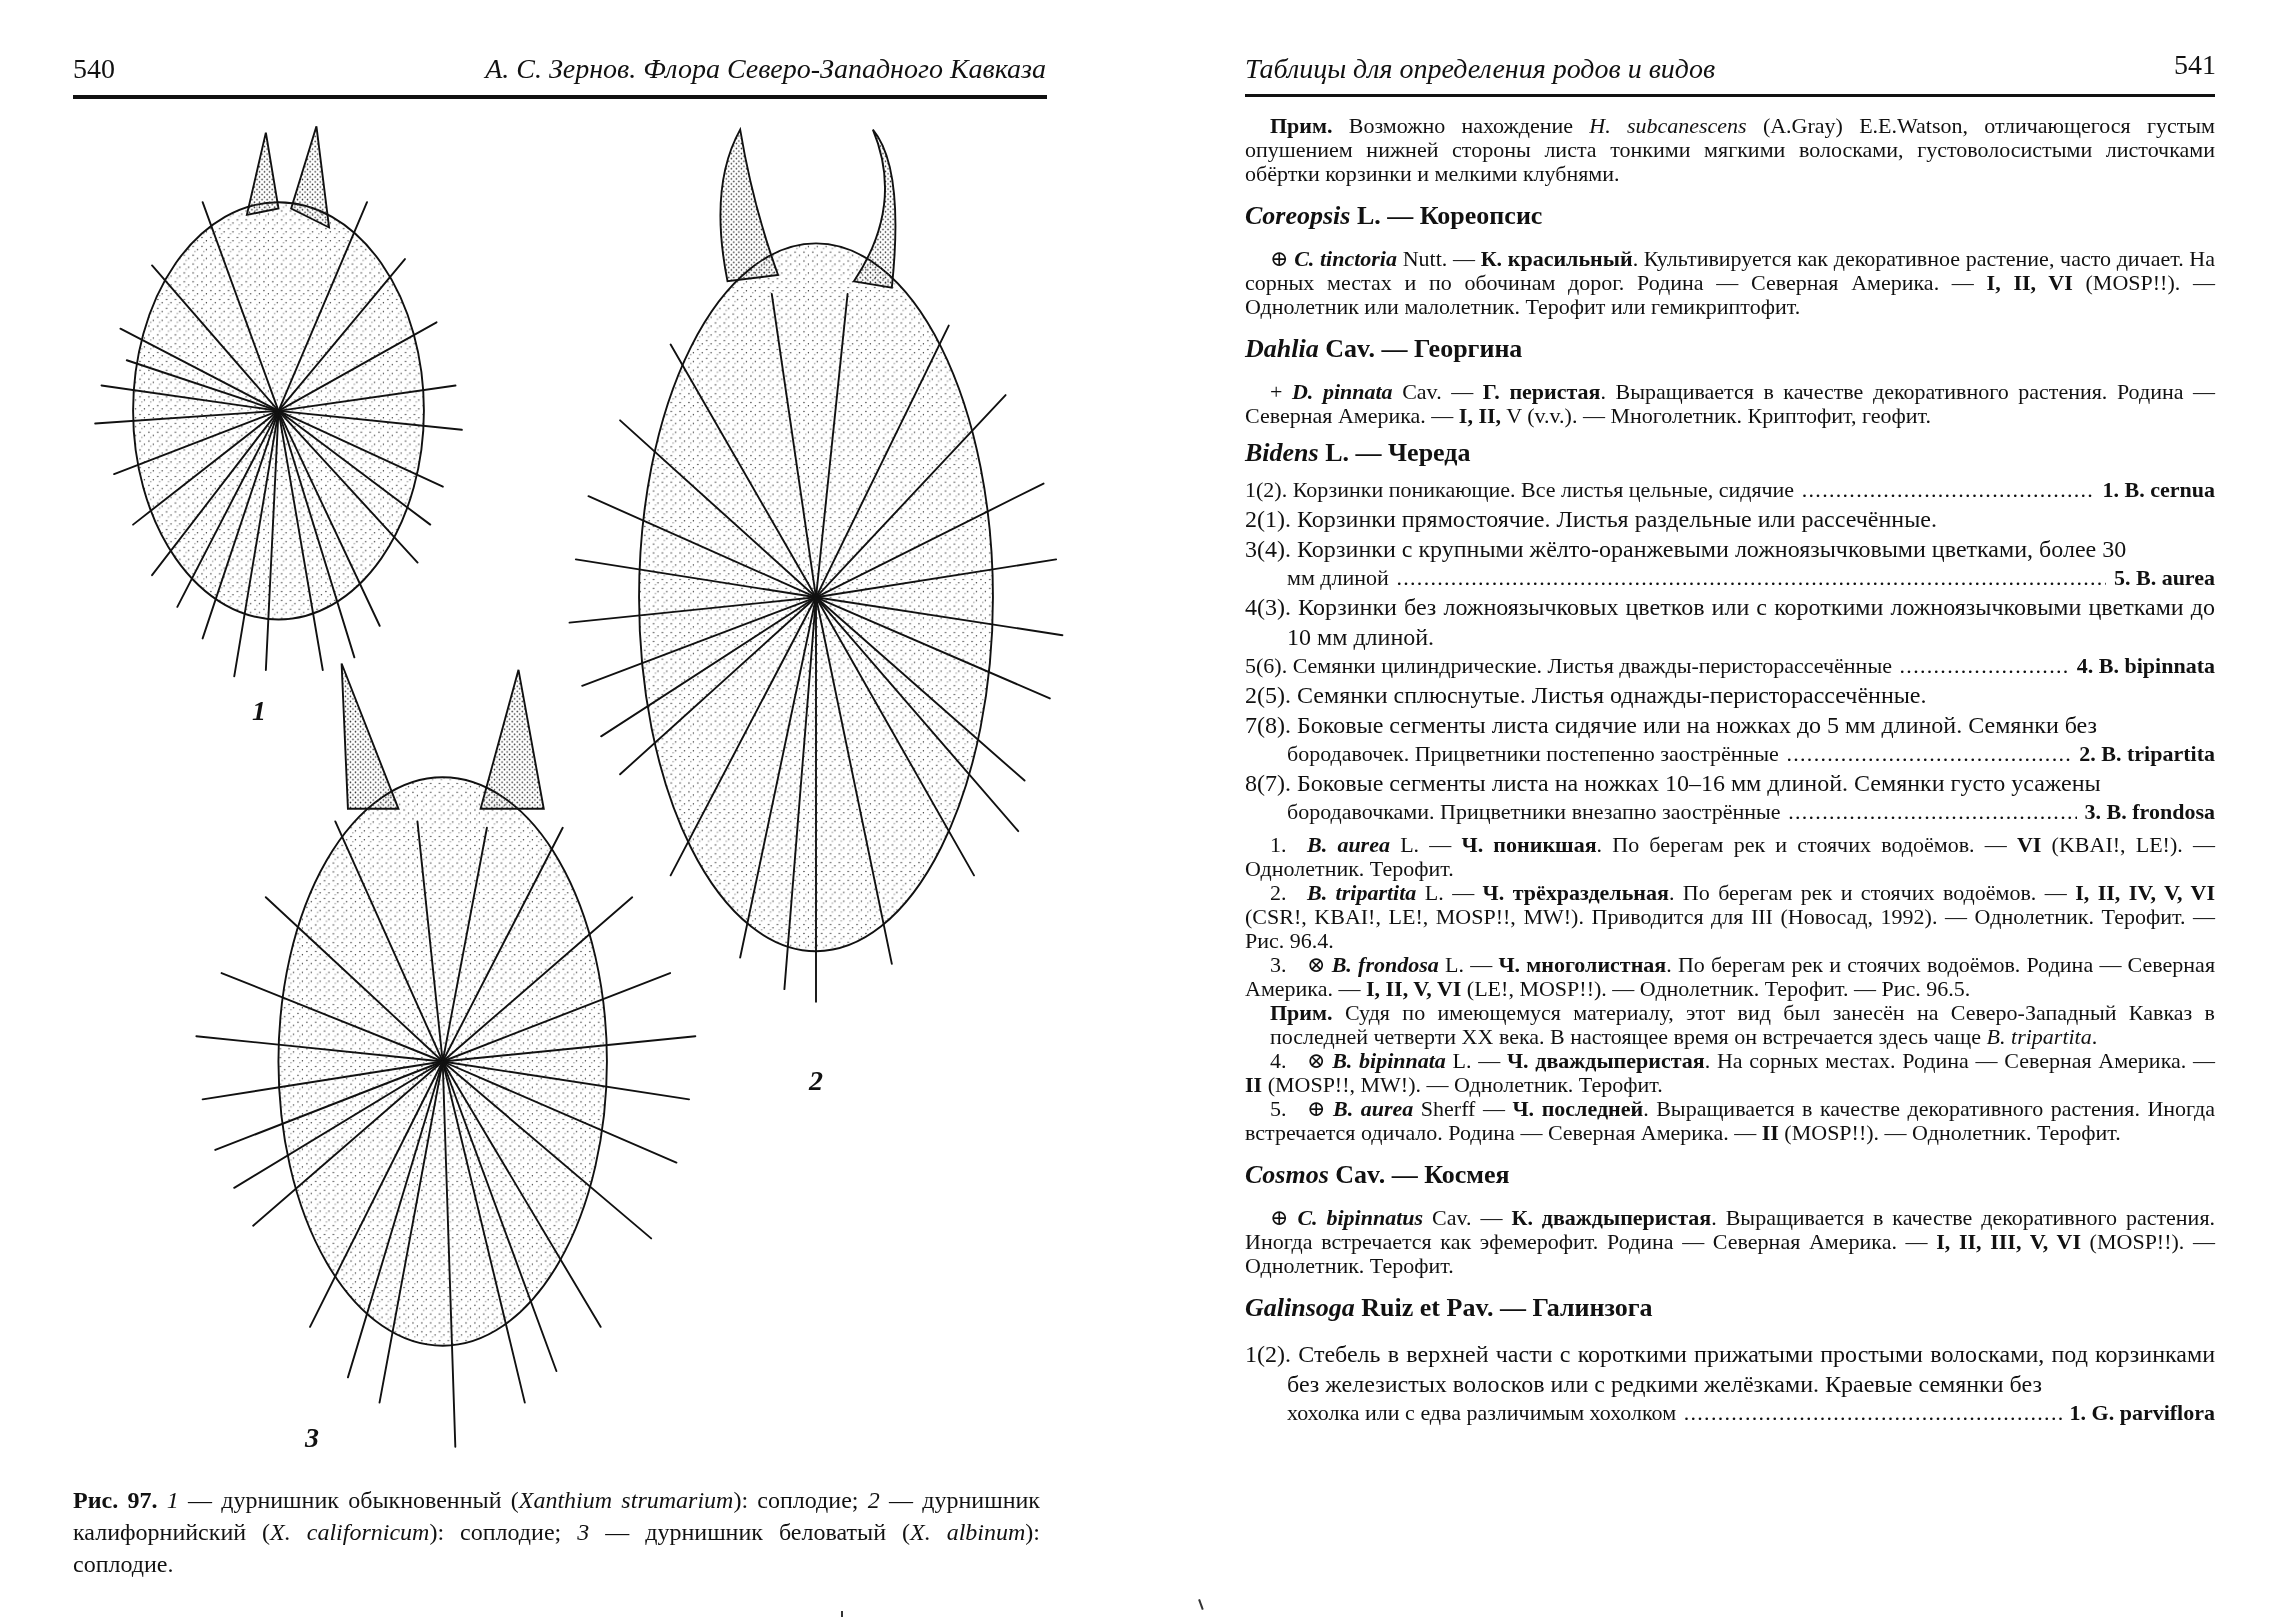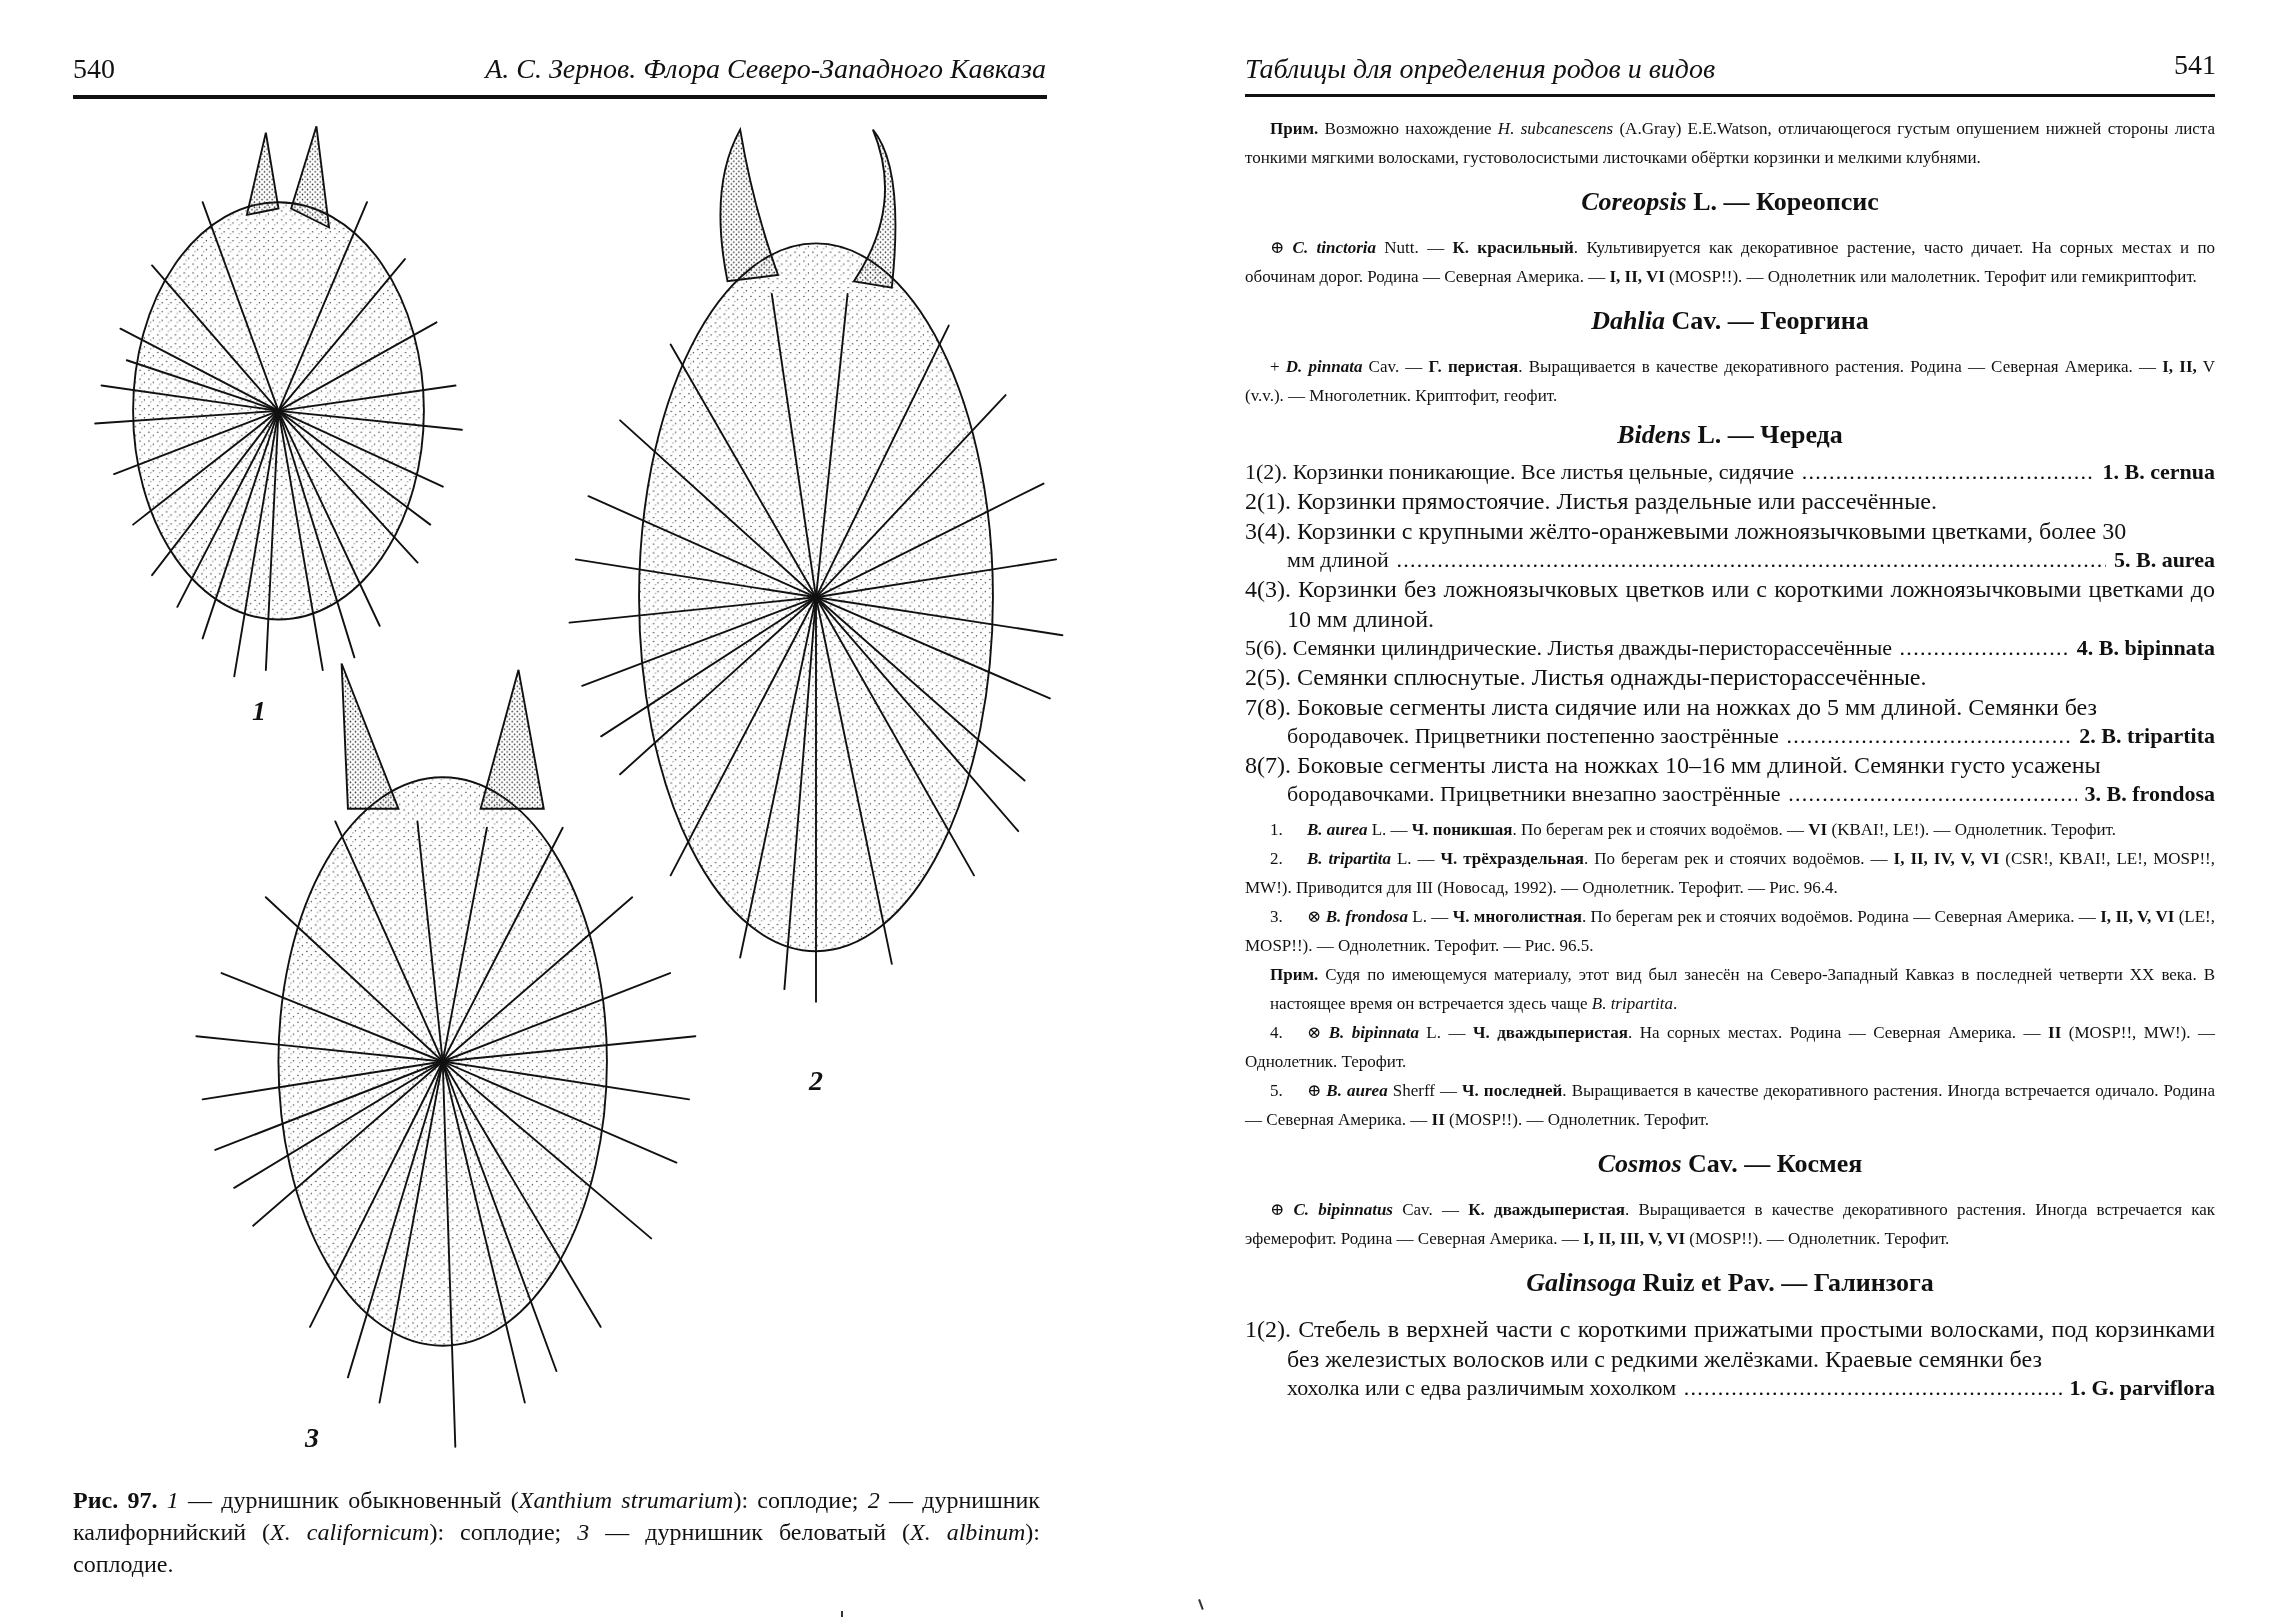--- a/index.html
+++ b/index.html
@@ -27,34 +27,34 @@
   .page-right .title { left:107px; }
   .page-right .rule { left:107px; width:970px; top:94px; height:3.2px; }
 
   .body-text {
     position:absolute; left:107px; width:970px; top:114px;
     font-size:22px; line-height:28px; text-align:justify;
   }
   .body-text p { margin:0; }
   .indent { text-indent:25px; }
   .genus {
-    text-align:center; font-weight:bold; font-size:26px; line-height:32px;
+    text-align:left; font-weight:bold; font-size:26px; line-height:32px;
     margin:14px 0 15px 0;
   }
   .genus i { font-weight:bold; }
   .key {
     font-size:24px; line-height:30px; padding-left:42px; text-indent:-42px;
     text-align:justify; margin:0;
   }
   .key-row { display:flex; align-items:baseline; padding-left:42px; }
   .key-row .txt { white-space:nowrap; }
   .key-row .dots { flex:1; overflow:hidden; white-space:nowrap; margin:0 7.6px; letter-spacing:1.3px; }
   .key-row .dots::after { content:"................................................................................................................................................................................................................................................"; }
   .key-row .res { font-weight:bold; white-space:nowrap; }
-  .small { font-size:17px; line-height:29px; }
+  .small { font-size:22px; line-height:24px; }
   .sp-num { display:inline-block; width:37px; text-indent:0; }
   .symbol { font-weight:normal; }
   .spacer-s { height:6.3px; }
 
   
   .figure { position:absolute; }
   .fig-label { position:absolute; font-style:italic; font-weight:bold; font-size:28px; }
   .caption {
     position:absolute; left:73px; top:1484px; width:967px;
     font-size:24px; line-height:32px; text-align:justify;

